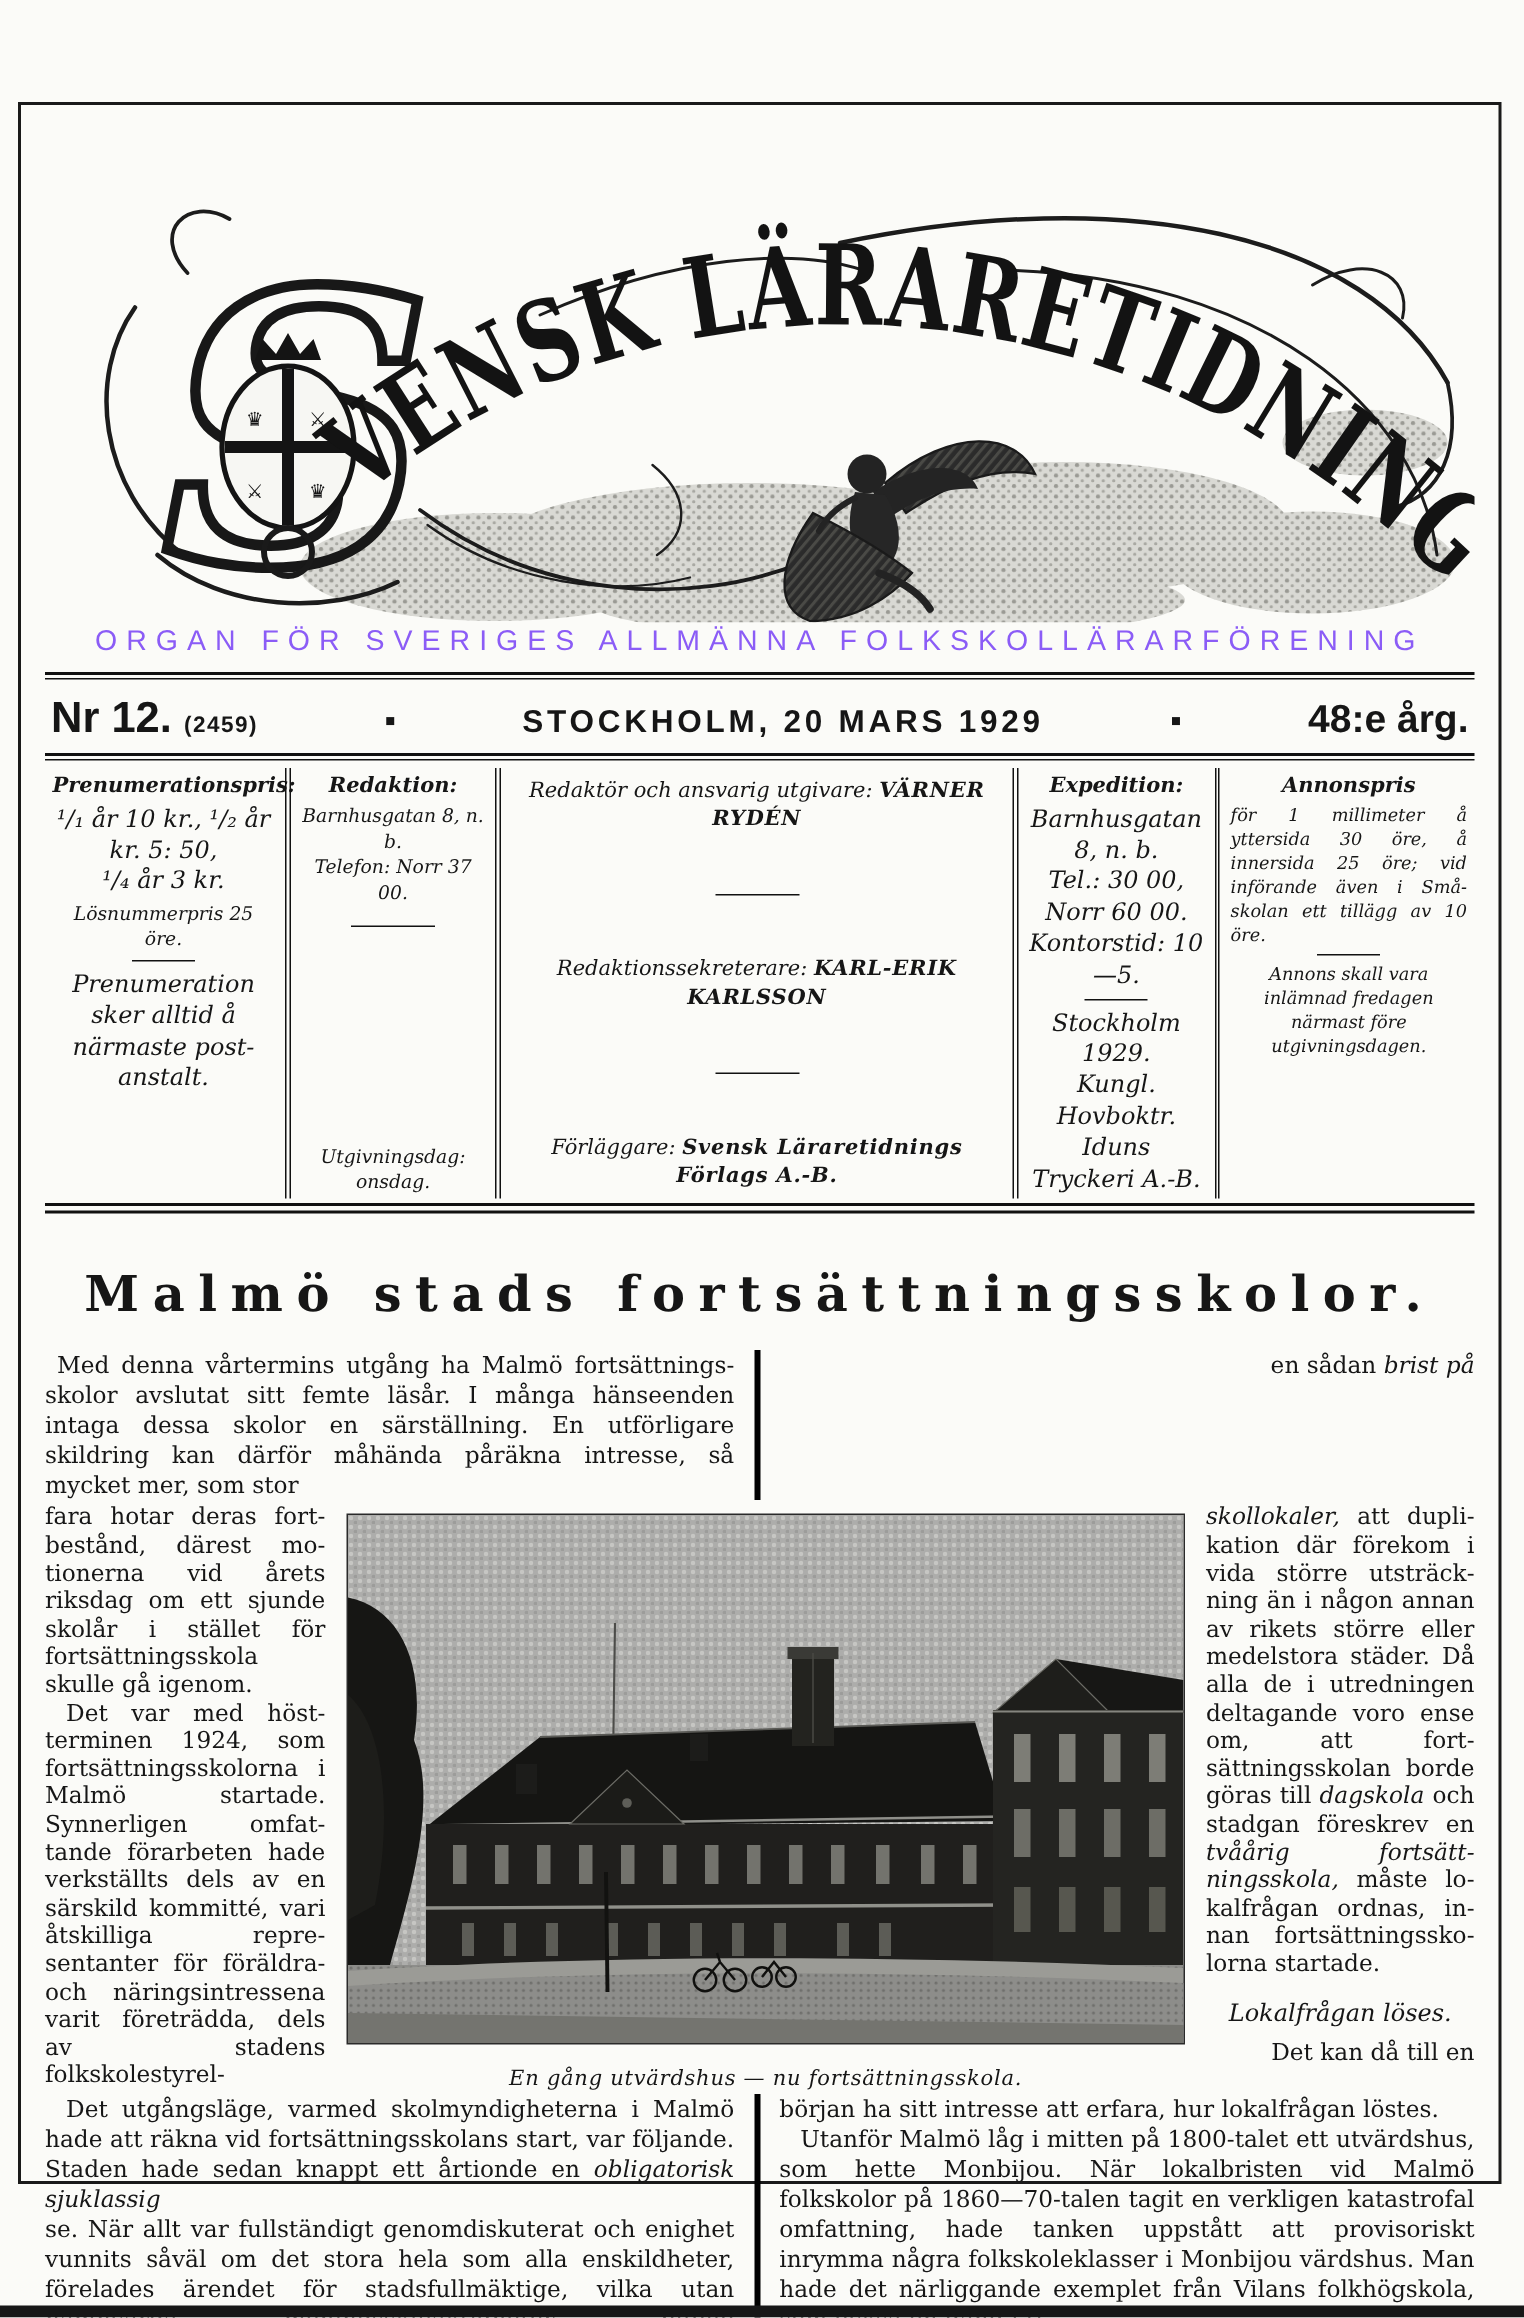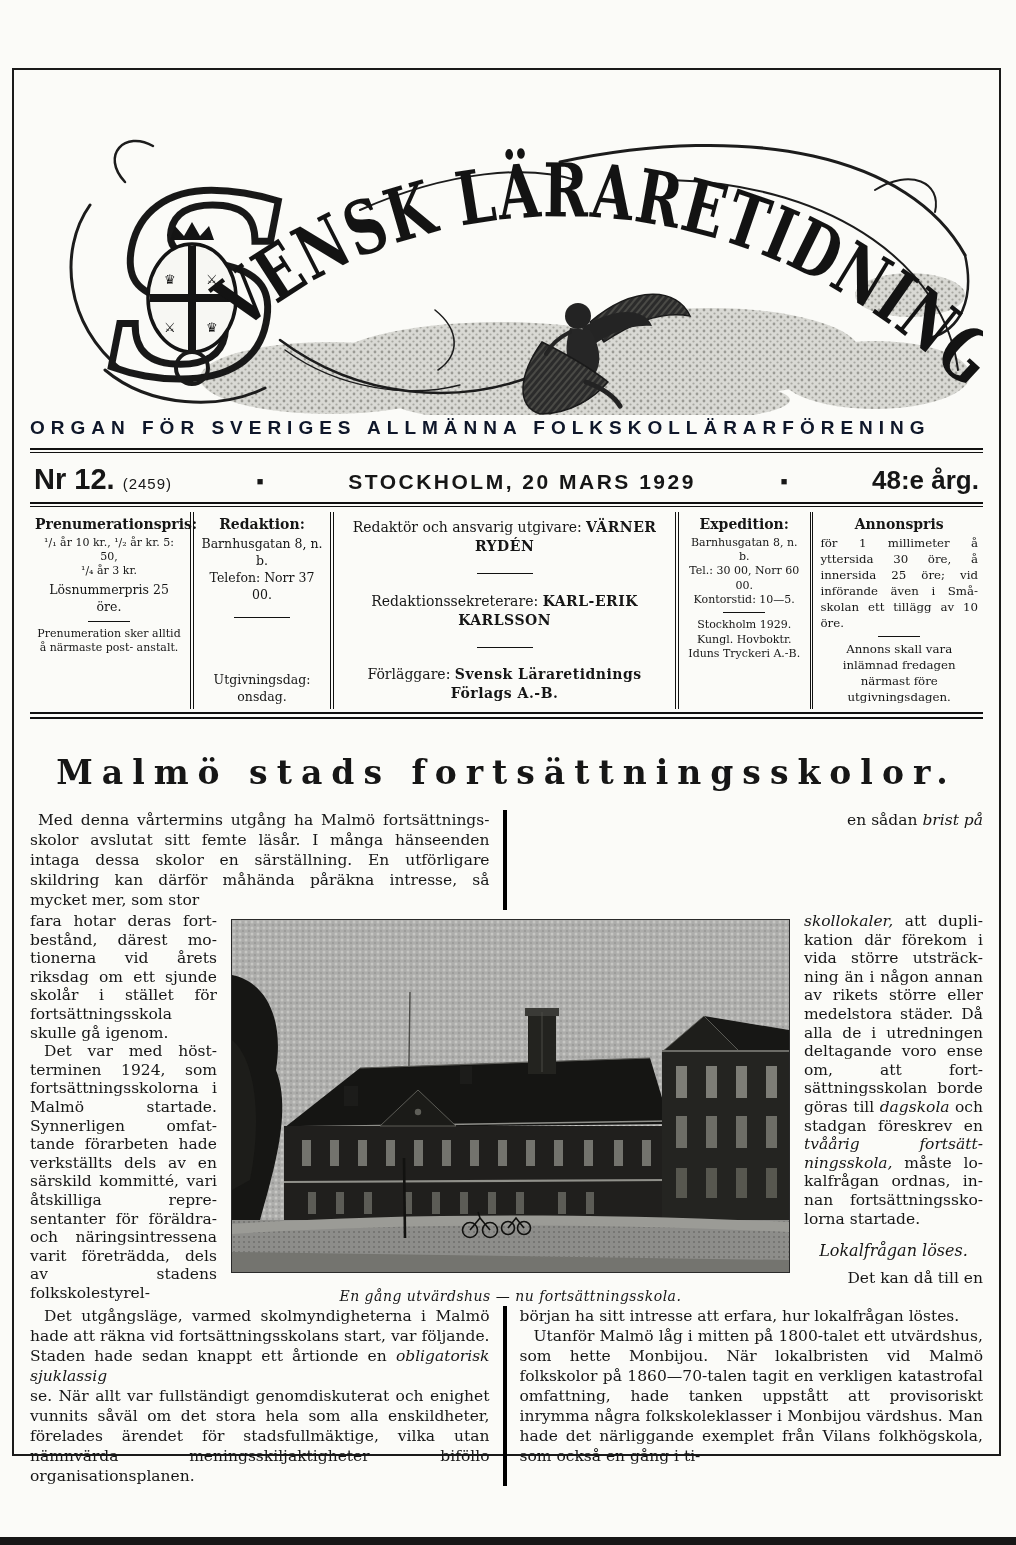--- a/index.html
+++ b/index.html
@@ -16,52 +16,53 @@
     border-top:2px solid #1a1a1a;border-bottom:2px solid #1a1a1a;
     box-sizing:border-box;
     padding:0 16px;
   }
   .bottom-band{
     position:absolute;left:0;bottom:0;width:1016px;height:8px;background:#171717;
   }
   
   .masthead{height:345px;overflow:hidden;}
   .organ{
+    text-align:center;
     font-family:"Liberation Sans", sans-serif;
-    font-weight:bold;font-size:19px;letter-spacing:6px;
-    margin-top:2px;color:#0f172a;
+    font-weight:normal;font-size:19px;letter-spacing:6px;
+    margin-top:2px;color:#8b5cf6;
   }
   .rule-double{height:2px;border-top:2px solid #111;border-bottom:1px solid #111;margin-top:9px;}
   .rule-thick{height:3px;border-top:2px solid #111;border-bottom:2px solid #111;}
   
   .issue-row{
     display:flex;align-items:baseline;justify-content:space-between;
     padding:10px 4px 6px 4px;
     font-family:"Liberation Sans", sans-serif;
   }
   .nr{font-weight:bold;font-size:29px;white-space:nowrap;}
-  .serial{font-weight:normal;font-size:15px;letter-spacing:1px;}
+  .serial{font-weight:bold;font-size:15px;letter-spacing:1px;}
   .bullet{font-size:11px;position:relative;top:-4px;}
   .place{font-weight:bold;font-size:21px;letter-spacing:2.5px;}
   .vol{font-weight:bold;font-size:26px;letter-spacing:0px;}
   
   .boxes{display:flex;align-items:stretch;padding:5px 0 3px 0;}
-  .box{font-size:12.5px;line-height:1.35;text-align:center;padding:3px 5px;box-sizing:border-box;}
+  .box{font-size:12.5px;line-height:1.35;text-align:center;padding:3px 5px;box-sizing:border-box;font-style:italic;}
   .box .btitle{font-weight:bold;font-size:14px;margin-bottom:2px;}
   .box1{width:158px;}
   .box2{width:138px;}
   .box3{width:352px;display:flex;flex-direction:column;justify-content:space-between;padding:6px 10px;}
   .box4{width:132px;}
   .box5{width:175px;font-size:11.8px;}
   .vsep{width:2px;border-left:1px solid #111;border-right:1px solid #111;margin:0 2px;}
   .mini-hr{width:42px;border-top:1.5px solid #111;margin:5px auto;}
   .mini-hr.wide{width:56px;}
   .box3 .mrow{font-size:14px;}
   .box3 .mname{font-weight:bold;letter-spacing:0.5px;}
-  .smallnote{font-size:11px;line-height:1.3;}
+  .smallnote{font-size:16px;line-height:1.3;}
   
   .headline{
     text-align:center;font-weight:bold;font-size:33px;letter-spacing:9px;
     margin:34px 0 18px 0;font-family:"DejaVu Serif", serif;
   }
   .body-text{font-size:15.5px;line-height:20px;text-align:justify;}
   .rowA,.rowC{display:flex;}
   .rowA .colL,.rowC .colL{width:50%;box-sizing:border-box;padding-right:13px;border-right:4px solid #000000;}
   .rowA .colR,.rowC .colR{width:50%;box-sizing:border-box;padding-left:13px;}
   p.art{margin:0;text-indent:14px;}

